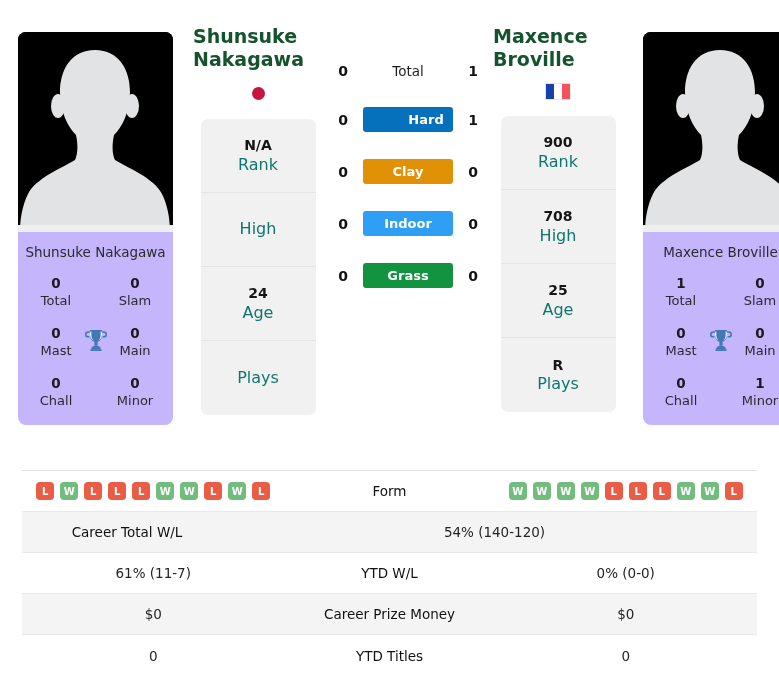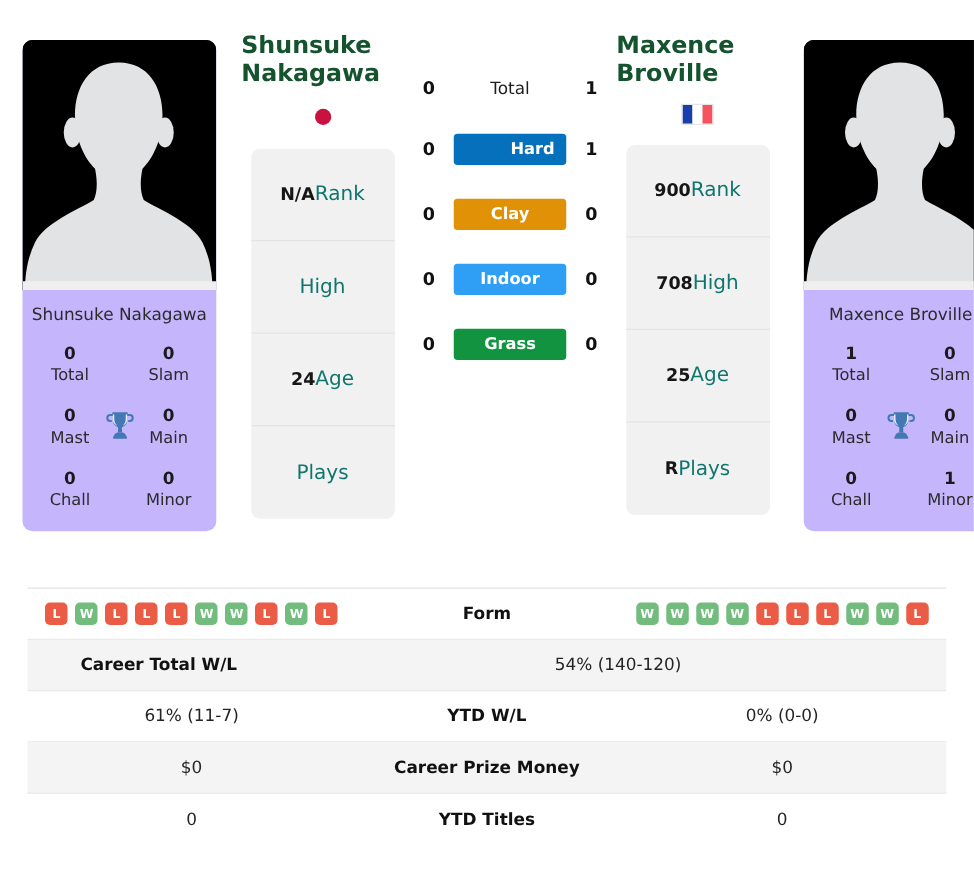--- a/index.html
+++ b/index.html
@@ -130,20 +130,21 @@
   .rank-card {
     margin-top: 16px;
     width: 115px;
     background: #f1f1f1;
     border-radius: 7px;
     overflow: hidden;
   }
   .rank-item {
     height: 74px;
     display: flex;
+    flex-direction: column;
     align-items: center;
     justify-content: center;
     line-height: 1.3;
     border-bottom: 1px solid #e4e4e4;
   }
   .rank-item:last-child { border-bottom: none; }
   .rank-item .val {
     font-size: 14px;
     font-weight: bold;
     color: #161616;
@@ -212,21 +213,21 @@
   .trow.striped { background: #f4f4f4; }
   .trow:last-child { border-bottom: none; }
 
   .tcell {
     flex: 1 1 0;
     text-align: center;
     font-size: 13.5px;
     color: #242424;
   }
   .tcell.mid {
-    font-weight: bold;
+    font-weight: normal;
     font-size: 13.5px;
     color: #111111;
     flex: 0 0 210px;
   }
 
   .form-strip {
     display: flex;
     justify-content: center;
     gap: 6px;
   }

